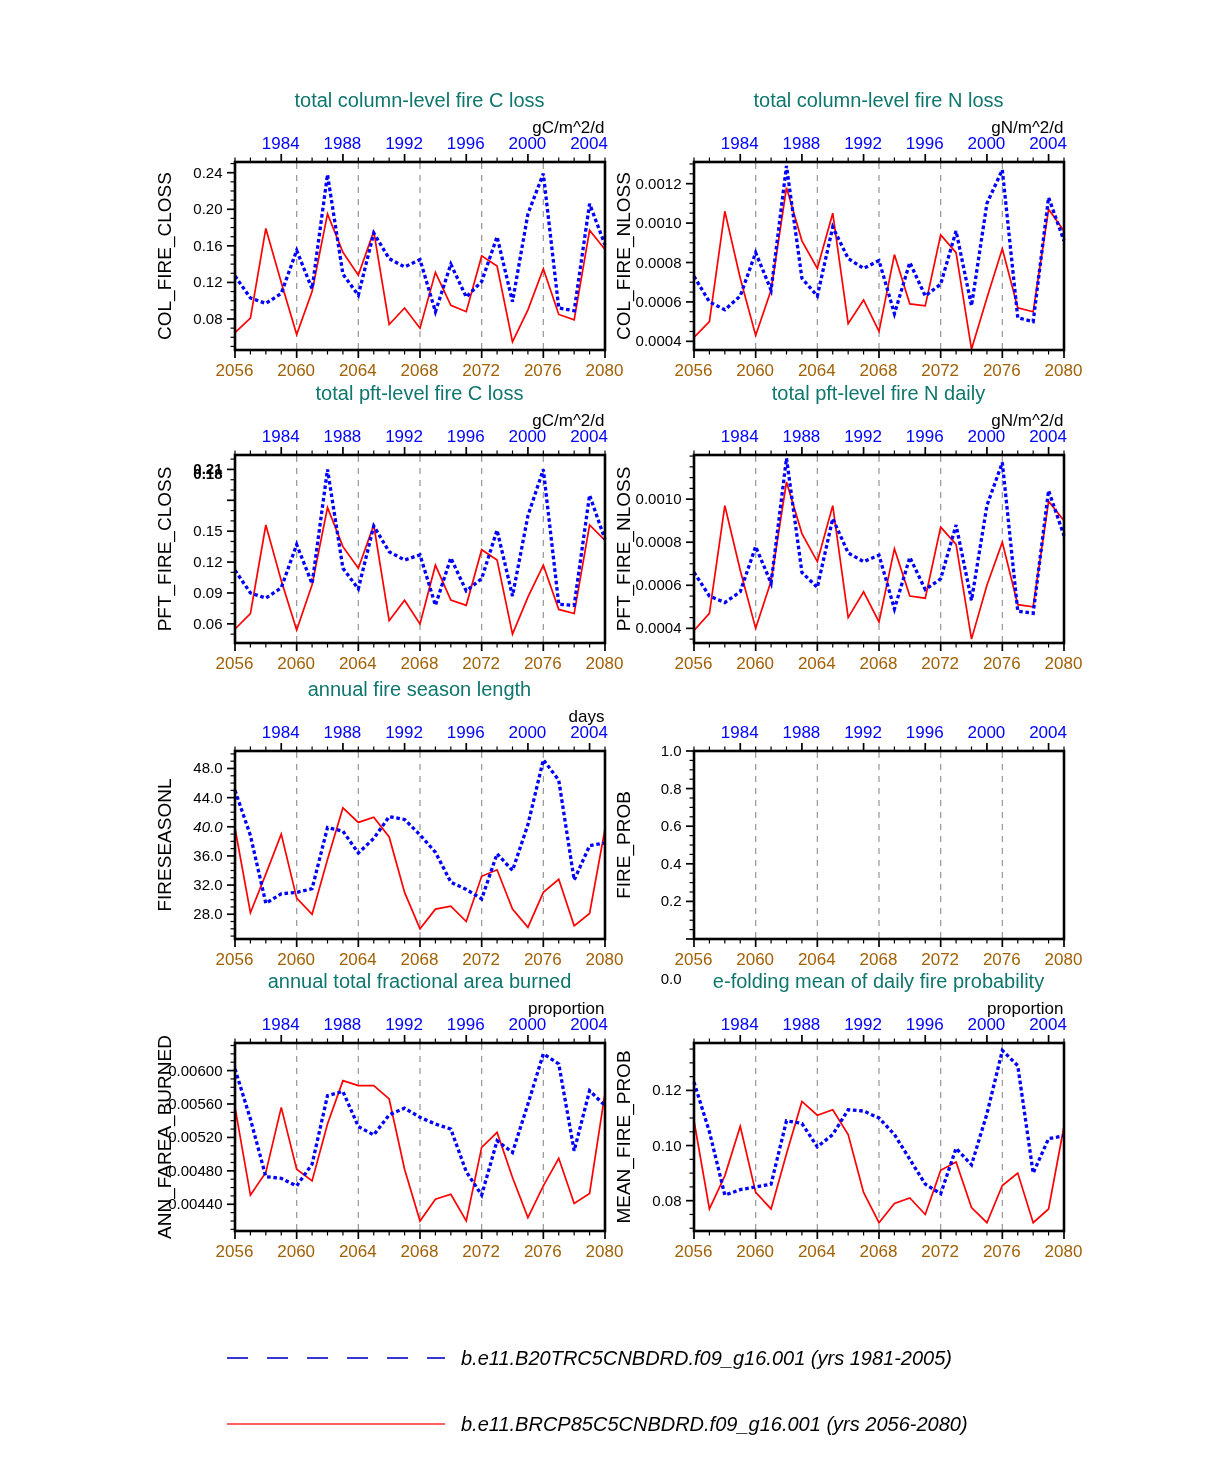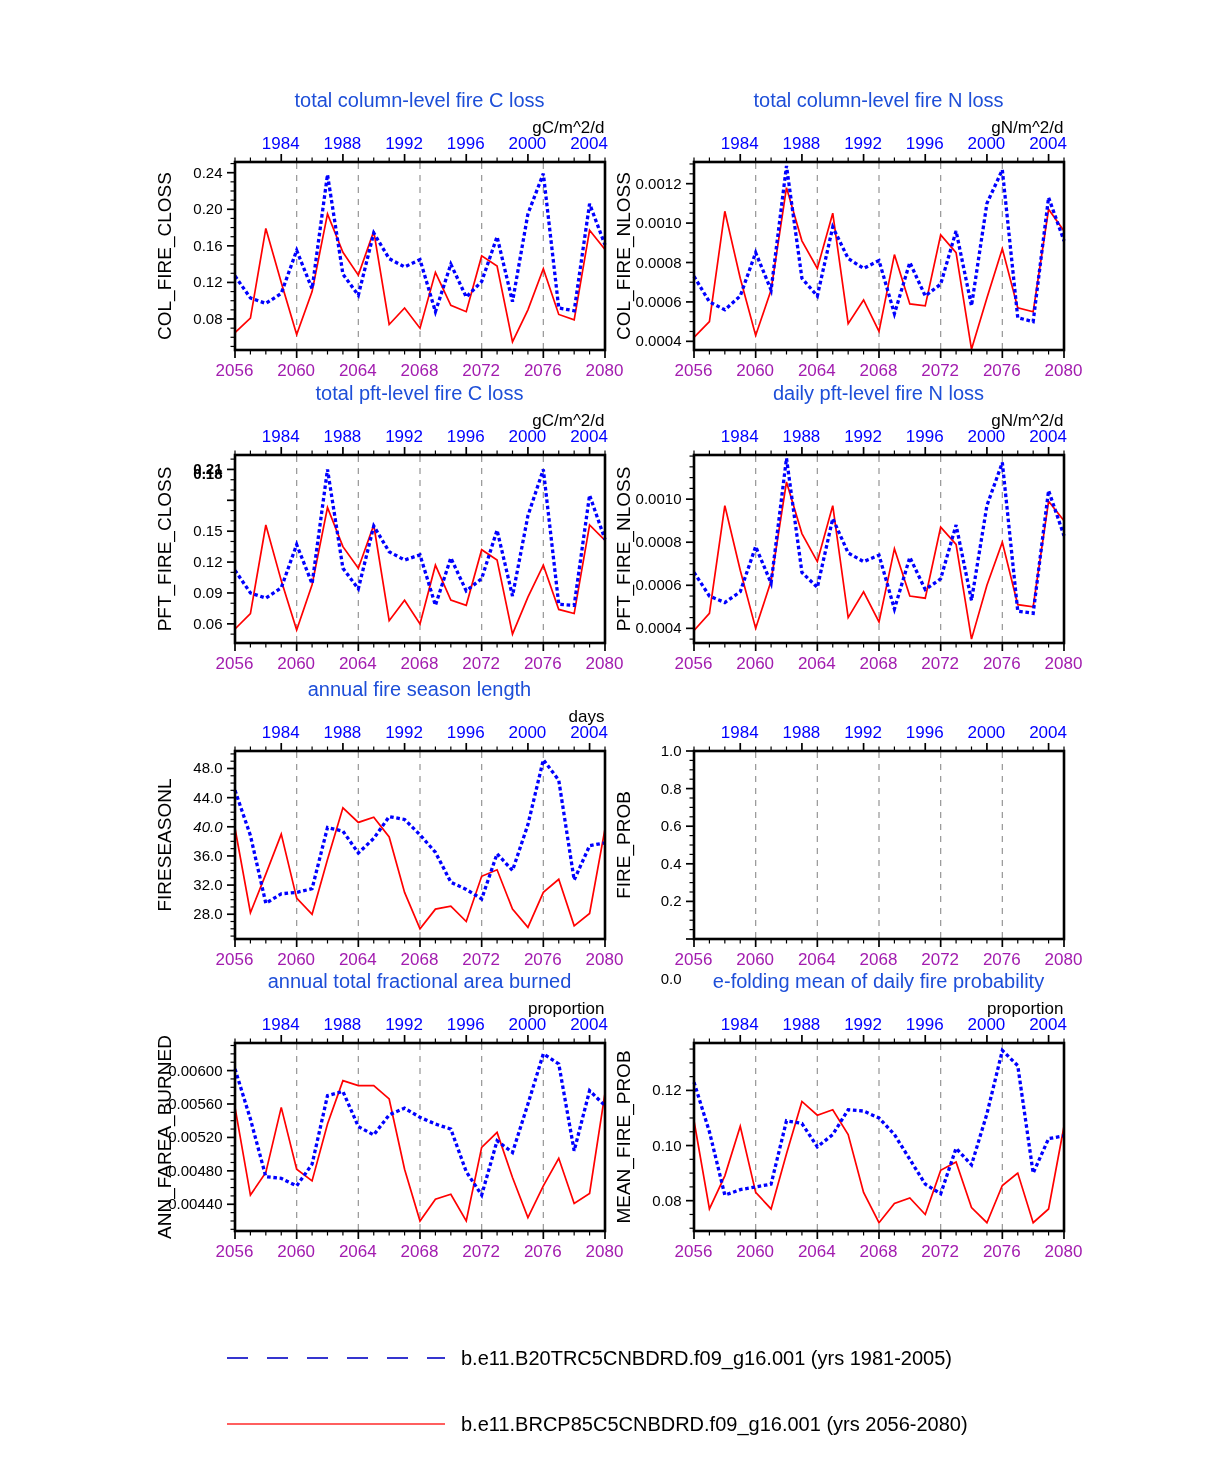--- a/index.html
+++ b/index.html
@@ -1,32 +1,32 @@
 <!DOCTYPE html>
 <html><head>
 <meta charset="utf-8">
 <style>
   html,body{margin:0;padding:0;background:#ffffff;}
   #figure{position:relative;width:1224px;height:1466px;background:#ffffff;
           font-family:"Liberation Sans","DejaVu Sans",sans-serif;color:#000;overflow:hidden;}
   .main-title{position:absolute;left:0;top:20px;width:1224px;text-align:center;
               font-size:40px;letter-spacing:0;color:#000;}
-  .panel-title{position:absolute;text-align:center;font-size:20px;line-height:24px;color:#1d4ed8;}
+  .panel-title{position:absolute;text-align:center;font-size:20px;line-height:24px;color:#0f766e;}
   .units-label{position:absolute;text-align:right;font-size:17px;line-height:20px;color:#000;}
   .xtick-label{position:absolute;width:64px;margin-left:-32px;text-align:center;
                font-size:17px;line-height:18px;}
   .xtick-label.top{color:#0000ff;}
-  .xtick-label.bottom{color:#a21caf;}
+  .xtick-label.bottom{color:#a16207;}
   .ytick-label{position:absolute;width:86px;text-align:right;font-size:15px;line-height:18px;color:#000;}
   .y-name{position:absolute;white-space:nowrap;font-size:19px;color:#000;
           transform:translate(-50%,-50%) rotate(-90deg);}
   .plot-svg{position:absolute;}
   .legend{position:absolute;left:225px;top:1334px;}
   .legend-row{position:absolute;left:0;display:flex;align-items:center;}
-  .legend-row .legend-text{margin-left:14px;font-size:20px;color:#000;white-space:nowrap;}
+  .legend-row .legend-text{margin-left:14px;font-size:20px;color:#000;white-space:nowrap;font-style:italic;}
 </style>
 </head>
 <body>
 
 <div id="figure">
   <div id="panels-layer" style="position:absolute;left:0;top:0;width:1224px;height:1466px;">
       <div class="panel-title" style="left: 234.5px; top: 88px; width: 370px;">total column-level fire C loss</div>
       <div class="units-label" style="left: 234.5px; top: 118px; width: 370px;">gC/m^2/d</div>
       <div class="y-name" style="left: 164.5px; top: 256px;">COL_FIRE_CLOSS</div>
       <div class="xtick-label top" style="left: 280.75px; top: 135px;">1984</div>
@@ -339,21 +339,21 @@
           <line x1="2" x2="10" y1="55.30120481927711" y2="55.30120481927711" stroke-width="1.7"></line>
           <line x1="5.5" x2="10" y1="45.00547645125958" y2="45.00547645125958" stroke-width="1.2"></line>
           <line x1="5.5" x2="10" y1="34.70974808324205" y2="34.70974808324205" stroke-width="1.2"></line>
           <line x1="2" x2="10" y1="24.41401971522454" y2="24.41401971522454" stroke-width="1.7"></line>
           <line x1="5.5" x2="10" y1="14.118291347207013" y2="14.118291347207013" stroke-width="1.2"></line>
         </g>
         <polyline points="10.00,184.00 25.42,168.55 40.83,80.01 56.25,135.61 71.67,185.03 87.08,139.73 102.50,62.51 117.92,101.63 133.33,123.25 148.75,80.01 164.17,175.76 179.58,155.17 195.00,178.85 210.42,120.16 225.83,155.17 241.25,160.32 256.67,104.72 272.08,115.02 287.50,189.15 302.92,152.08 318.33,120.16 333.75,164.44 349.17,168.55 364.58,80.01 380.00,95.45" fill="none" stroke="#ff0000" stroke-width="1.7" stroke-linejoin="miter"></polyline>
         <polyline points="10.00,125.31 25.42,147.96 40.83,153.11 56.25,142.81 71.67,99.57 87.08,138.70 102.50,24.41 117.92,123.25 133.33,143.84 148.75,81.04 164.17,106.78 179.58,115.02 195.00,109.87 210.42,160.32 225.83,112.96 241.25,145.90 256.67,133.55 272.08,85.16 287.50,151.05 302.92,70.74 318.33,24.41 333.75,159.29 349.17,160.32 364.58,50.15 380.00,94.42" fill="none" stroke="#0000ff" stroke-width="3.3" stroke-dasharray="3.6 2.7" stroke-linejoin="miter"></polyline>
         <rect x="10" y="10" width="370" height="188" fill="none" stroke="#000" stroke-width="2.6"></rect>
       </svg>
-      <div class="panel-title" style="left: 693.5px; top: 381px; width: 370px;">daily pft-level fire N loss</div>
+      <div class="panel-title" style="left: 693.5px; top: 381px; width: 370px;">total pft-level fire N daily</div>
       <div class="units-label" style="left: 693.5px; top: 411px; width: 370px;">gN/m^2/d</div>
       <div class="y-name" style="left: 623.5px; top: 549px;">PFT_FIRE_NLOSS</div>
       <div class="xtick-label top" style="left: 739.75px; top: 428px;">1984</div>
       <div class="xtick-label top" style="left: 801.417px; top: 428px;">1988</div>
       <div class="xtick-label top" style="left: 863.083px; top: 428px;">1992</div>
       <div class="xtick-label top" style="left: 924.75px; top: 428px;">1996</div>
       <div class="xtick-label top" style="left: 986.417px; top: 428px;">2000</div>
       <div class="xtick-label top" style="left: 1048.08px; top: 428px;">2004</div>
       <div class="xtick-label bottom" style="left: 693.5px; top: 655px;">2056</div>
       <div class="xtick-label bottom" style="left: 755.167px; top: 655px;">2060</div>

